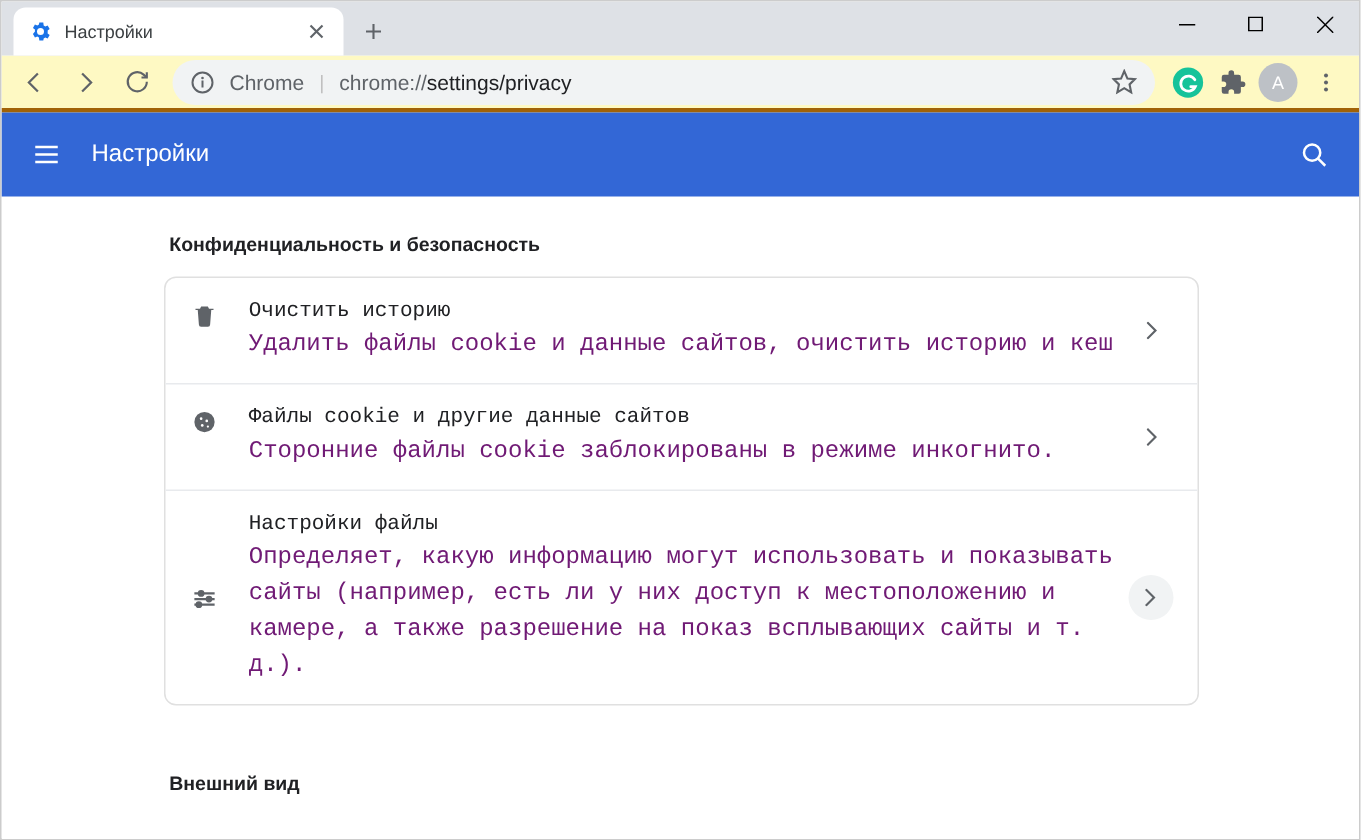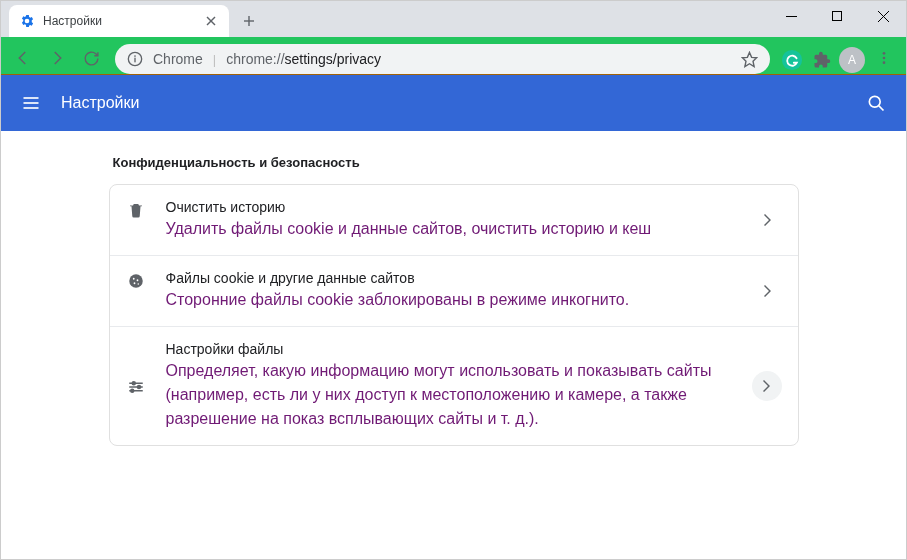--- a/index.html
+++ b/index.html
@@ -9,42 +9,42 @@
 .titlebar { height: 36px; background: #dee1e6; display: flex; align-items: flex-start; position: relative; }
 .tab { background: #fff; height: 32px; margin-top: 4px; margin-left: 8px; border-radius: 8px 8px 0 0; display: flex; align-items: center; padding: 0 10px; min-width: 220px; position: relative; }
 .tab .favicon { width: 16px; height: 16px; margin-right: 8px; display:flex; align-items:center; justify-content:center; }
 .tab .title { flex: 1; font-size: 12px; color: #3c4043; }
 .tab .close { width: 16px; height: 16px; display:flex; align-items:center; justify-content:center; color:#5f6368; cursor:pointer; }
 .newtab { width: 28px; height: 28px; margin-top: 6px; margin-left: 6px; display:flex; align-items:center; justify-content:center; color:#5f6368; cursor:pointer; border-radius:50%; }
 .win-controls { position:absolute; right:0; top:0; display:flex; }
 .win-btn { width:46px; height:30px; display:flex; align-items:center; justify-content:center; color:#000; cursor:pointer; }
 
 
-.toolbar { height: 38px; background:#22c55e; display:flex; align-items:flex-end; padding: 0 6px; border-bottom: 1px solid #a16207; gap: 2px; }
+.toolbar { height: 38px; background:#fef9c3; display:flex; align-items:center; padding: 0 6px; border-bottom: 3px solid #a16207; gap: 2px; }
 .tbtn { width: 32px; height: 32px; display:flex; align-items:center; justify-content:center; color:#5f6368; cursor:pointer; border-radius:50%; }
 .omnibox { flex:1; height: 30px; background:#f1f3f4; border-radius: 15px; display:flex; align-items:center; padding: 0 12px; margin: 0 6px; gap: 10px; }
 .omnibox .label { color:#5f6368; font-size: 14px; }
 .omnibox .sep { color:#c0c0c0; }
 .omnibox .url { color:#5f6368; font-size: 14px; }
 .omnibox .url .path { color:#202124; }
 .omnibox .star { margin-left:auto; color:#5f6368; }
 .ext-icon { width:28px; height:28px; display:flex; align-items:center; justify-content:center; border-radius:50%; cursor:pointer; }
 .avatar { width:26px; height:26px; border-radius:50%; background:#bdc1c6; color:#fff; display:flex; align-items:center; justify-content:center; font-size:12px; font-weight:500; }
 
 
 .page-header { height: 56px; background:#3367d6; color:#fff; display:flex; align-items:center; padding:0 18px; }
 .menu-icon { width:24px; height:24px; cursor:pointer; display:flex; align-items:center; justify-content:center; }
 .page-header .title { margin-left: 18px; font-size: 16px; font-weight: 500; }
 .search-icon { margin-left:auto; cursor:pointer; width:24px; height:24px; display:flex; align-items:center; justify-content:center; }
 
 
 .content-wrap { height: calc(560px - 36px - 38px - 56px); overflow-y:auto; background:#fff; position:relative; }
 .content { max-width: 690px; margin: 0 auto; padding: 24px 0 40px; }
 .section-title { font-size: 13px; color:#202124; font-weight: 700; margin-bottom: 14px; padding-left: 4px; }
-.card { border:1px solid #e0e0e0; border-radius: 8px; overflow:hidden; margin-bottom: 44px; }
+.card { border:1px solid #e0e0e0; border-radius: 8px; overflow:hidden; margin-bottom: 44px; font-family: Liberation Mono, monospace; }
 .row { display:flex; align-items:flex-start; padding: 14px 16px; border-bottom:1px solid #e8eaed; cursor:pointer; }
 .row:last-child { border-bottom:none; }
 .row-icon { width:20px; color:#5f6368; margin-right:20px; margin-top:2px; flex-shrink:0; display:flex; align-items:center; justify-content:center; }
 .row-body { flex:1; }
 .row-title { font-size: 14px; color:#202124; margin-bottom:2px; }
 .row-sub { font-size: 16px; color:#701a75; line-height:1.5; }
 .row-arrow { width:28px; display:flex; align-items:center; justify-content:center; color:#5f6368; align-self:center; flex-shrink:0; }
 .row-arrow.circle { width:30px; height:30px; border-radius:50%; background:#f1f3f4; }
 
 
@@ -234,15 +234,16 @@
         </div>
         <div class="row-arrow circle">
             <svg width="8" height="12" viewBox="0 0 8 12" fill="#5f6368">
               <polygon points="1 0 7 6 1 12 0 11 5 6 0 1"></polygon>
             </svg>
           </div>
       </div>
 
     </div>
 
+    <div class="section-title">Внешний вид</div>
 
   </div>
 </div>
 
 </body></html>

